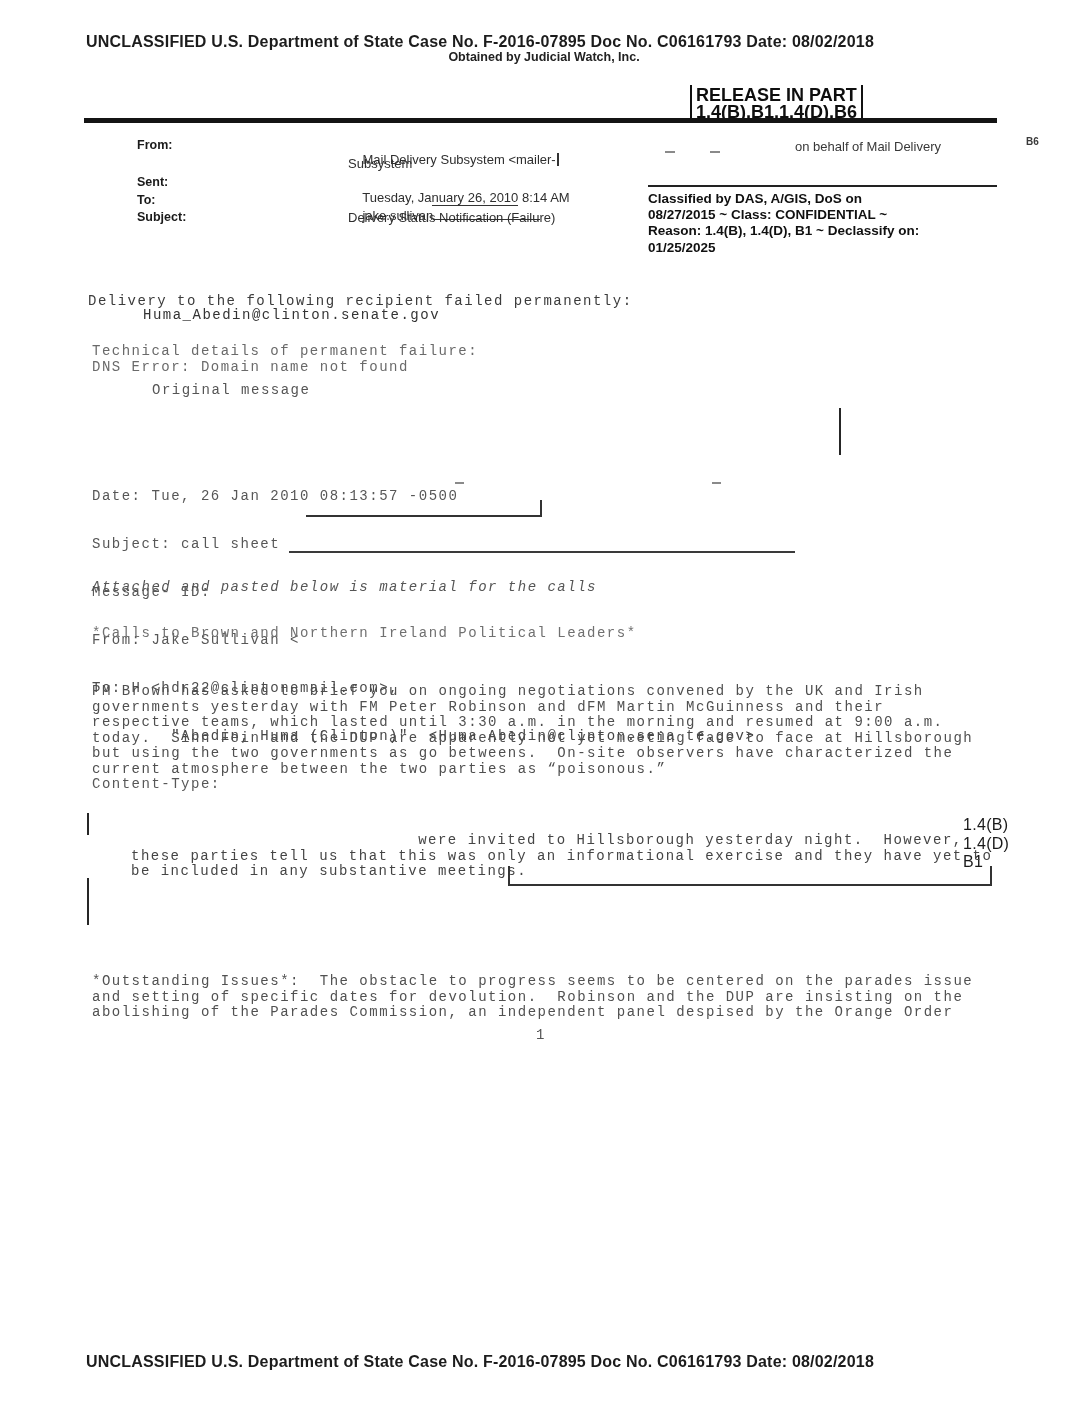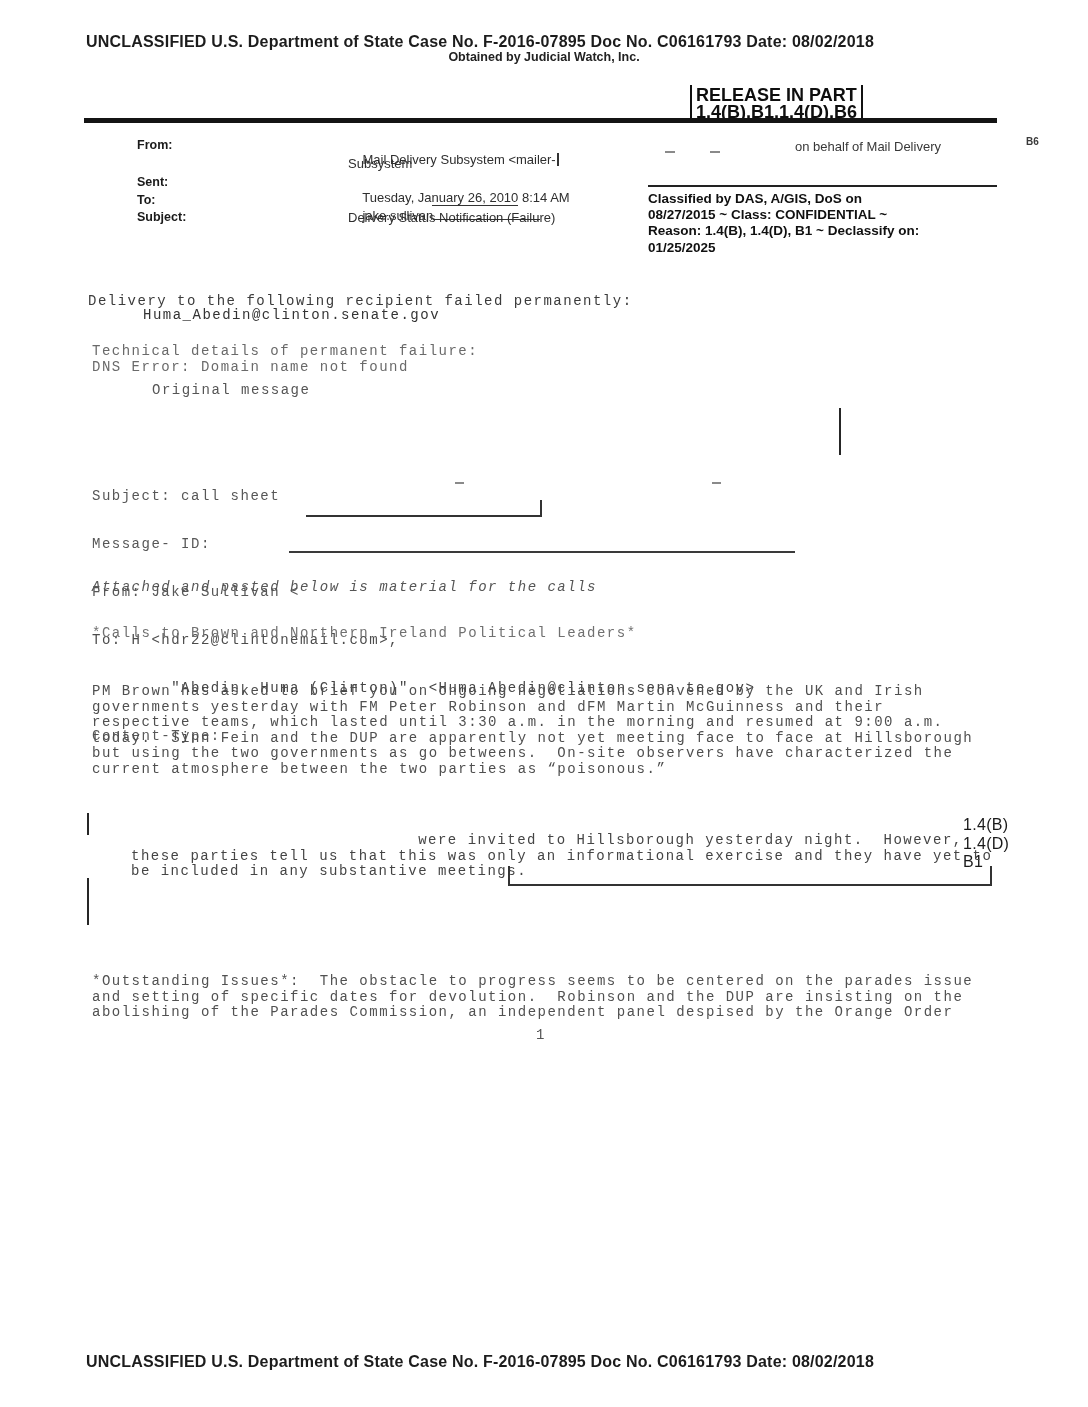--- a/index.html
+++ b/index.html
@@ -99,20 +99,21 @@
   <div class="abs mono" style="left:143px;top:308px;color:#333;">Huma_Abedin@clinton.senate.gov</div>
 
   <div class="abs mono faded" style="left:92px;top:338px;margin-top:6px;">Technical details of permanent failure:
 DNS Error: Domain name not found</div>
 
   <div class="abs mono" style="left:152px;top:383px;color:#555;">Original message</div>
 
   <div class="abs mark" style="left:839px;top:408px;width:2px;height:47px;"></div>
 
   <div class="abs mono msghdrs" style="left:92px;top:456px;">
+    <div>Date: Tue, 26 Jan 2010 08:13:57 -0500</div>
     <div>Subject: call sheet</div>
     <div>Message- ID:</div>
     <div>From: Jake Sullivan &lt;</div>
     <div style="color:#4c4c4c;">To: H &lt;hdr22@clintonemail.com&gt;,</div>
     <div style="color:#454545;">        "Abedin, Huma (Clinton)"  &lt;Huma Abedin@clinton.sena te.gov&gt;</div>
     <div>Content-Type:</div>
   </div>
 
   <div class="abs dash" style="left:455px;top:482px;width:9px;height:2px;"></div>
   <div class="abs dash" style="left:712px;top:482px;width:9px;height:2px;"></div>

